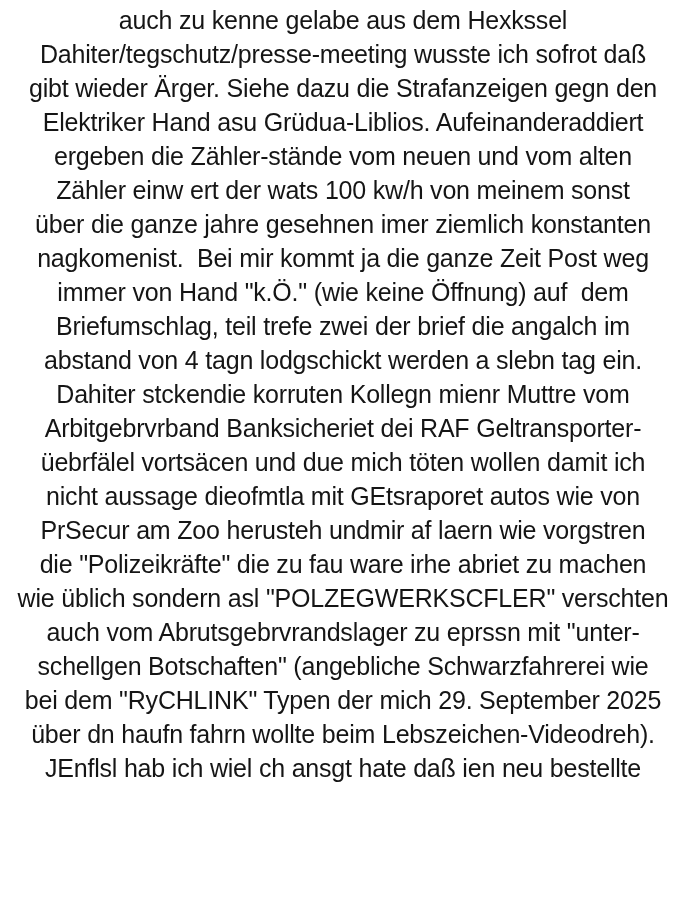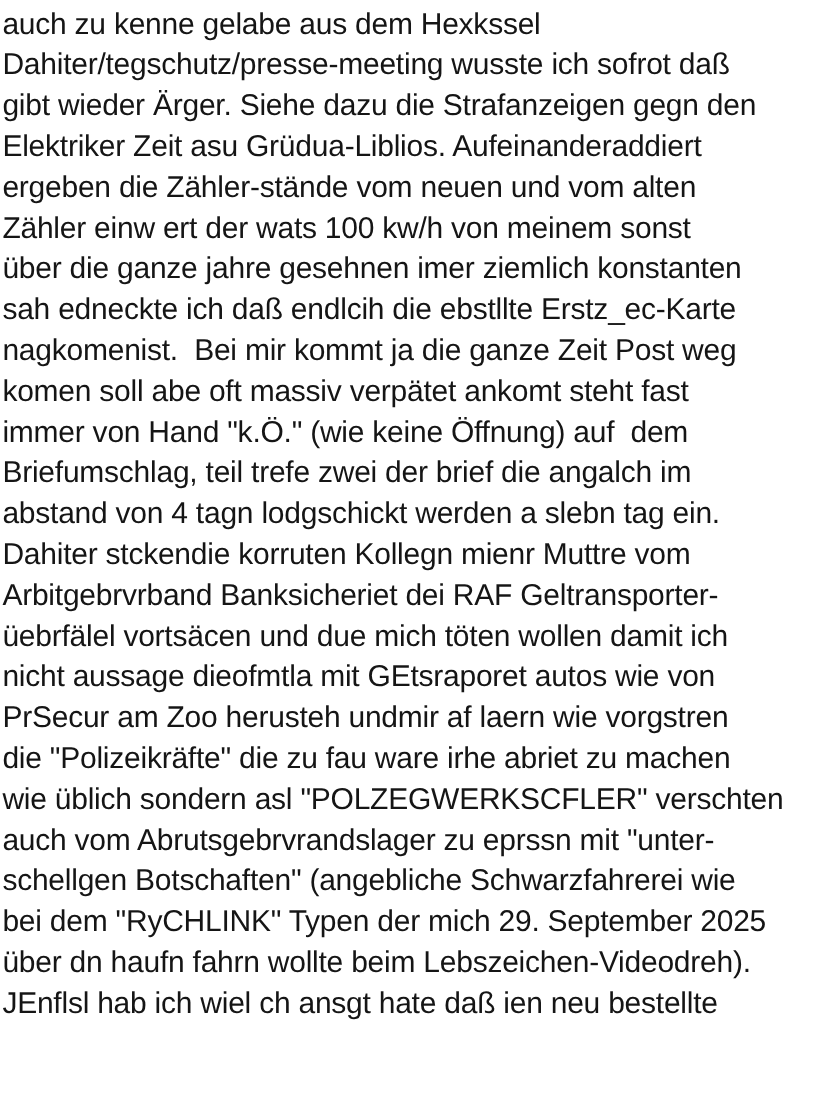--- a/index.html
+++ b/index.html
@@ -20,37 +20,36 @@
     font-family: "Liberation Sans", "DejaVu Sans", sans-serif;
     font-size: 25px;
     line-height: 34px;
     color: #151515;
     font-weight: 400;
   }
   .line {
     white-space: pre;       
     letter-spacing: -0.2px;
     height: 34px;
+    text-align: center;
   }
 </style>
 </head>
 <body>
 
 <div class="page">
   <div class="text-block" id="text-block">
       <div class="line">auch zu kenne gelabe aus dem Hexkssel</div>
       <div class="line">Dahiter/tegschutz/presse-meeting wusste ich sofrot daß</div>
       <div class="line">gibt wieder Ärger. Siehe dazu die Strafanzeigen gegn den</div>
-      <div class="line">Elektriker Zeit asu Grüdua-Liblios. Aufeinanderaddiert</div>
+      <div class="line">Elektriker Hand asu Grüdua-Liblios. Aufeinanderaddiert</div>
       <div class="line">ergeben die Zähler-stände vom neuen und vom alten</div>
       <div class="line">Zähler einw ert der wats 100 kw/h von meinem sonst</div>
       <div class="line">über die ganze jahre gesehnen imer ziemlich konstanten</div>
-      <div class="line">sah edneckte ich daß endlcih die ebstllte Erstz_ec-Karte</div>
       <div class="line">nagkomenist.  Bei mir kommt ja die ganze Zeit Post weg</div>
-      <div class="line">komen soll abe oft massiv verpätet ankomt steht fast</div>
       <div class="line">immer von Hand "k.Ö." (wie keine Öffnung) auf  dem</div>
       <div class="line">Briefumschlag, teil trefe zwei der brief die angalch im</div>
       <div class="line">abstand von 4 tagn lodgschickt werden a slebn tag ein.</div>
       <div class="line">Dahiter stckendie korruten Kollegn mienr Muttre vom</div>
       <div class="line">Arbitgebrvrband Banksicheriet dei RAF Geltransporter-</div>
       <div class="line">üebrfälel vortsäcen und due mich töten wollen damit ich</div>
       <div class="line">nicht aussage dieofmtla mit GEtsraporet autos wie von</div>
       <div class="line">PrSecur am Zoo herusteh undmir af laern wie vorgstren</div>
       <div class="line">die "Polizeikräfte" die zu fau ware irhe abriet zu machen</div>
       <div class="line">wie üblich sondern asl "POLZEGWERKSCFLER" verschten</div>

